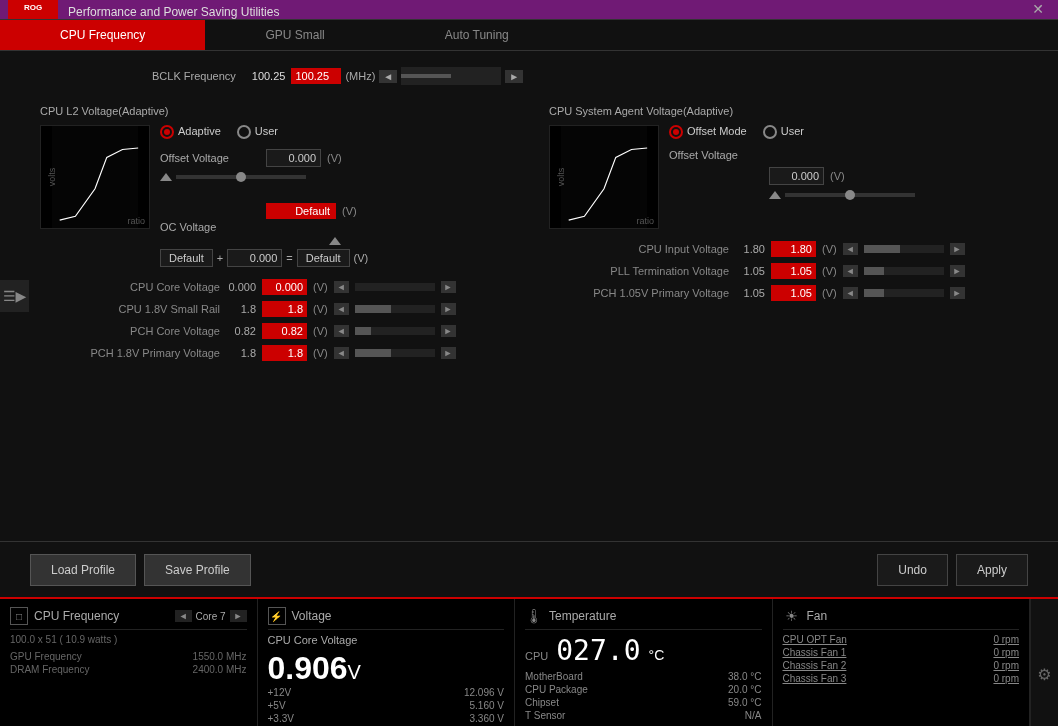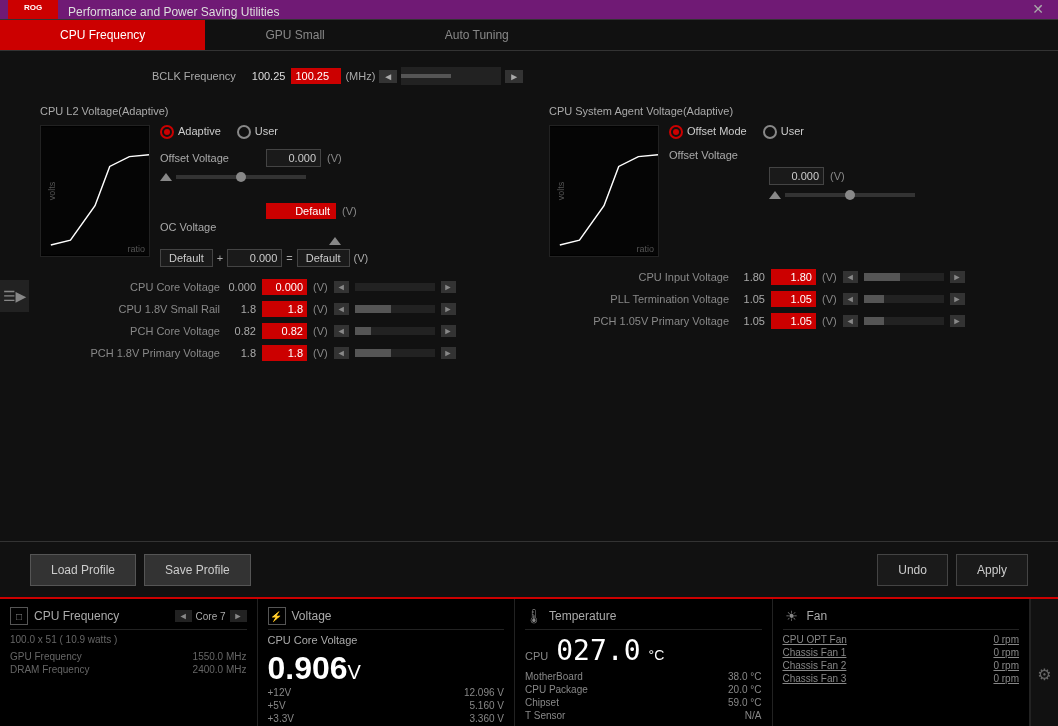--- a/index.html
+++ b/index.html
@@ -118,21 +118,21 @@
       color: #aaa;
       font-size: 11px;
       margin-bottom: 8px;
     }
     .voltage-inner {
       display: flex;
       gap: 10px;
     }
     .volt-graph {
       width: 110px;
-      height: 132px;
+      height: 104px;
       background: #000;
       position: relative;
       border: 1px solid #222;
       flex-shrink: 0;
     }
     .volt-graph-label {
       position: absolute;
       bottom: 2px;
       right: 4px;
       color: #555;

